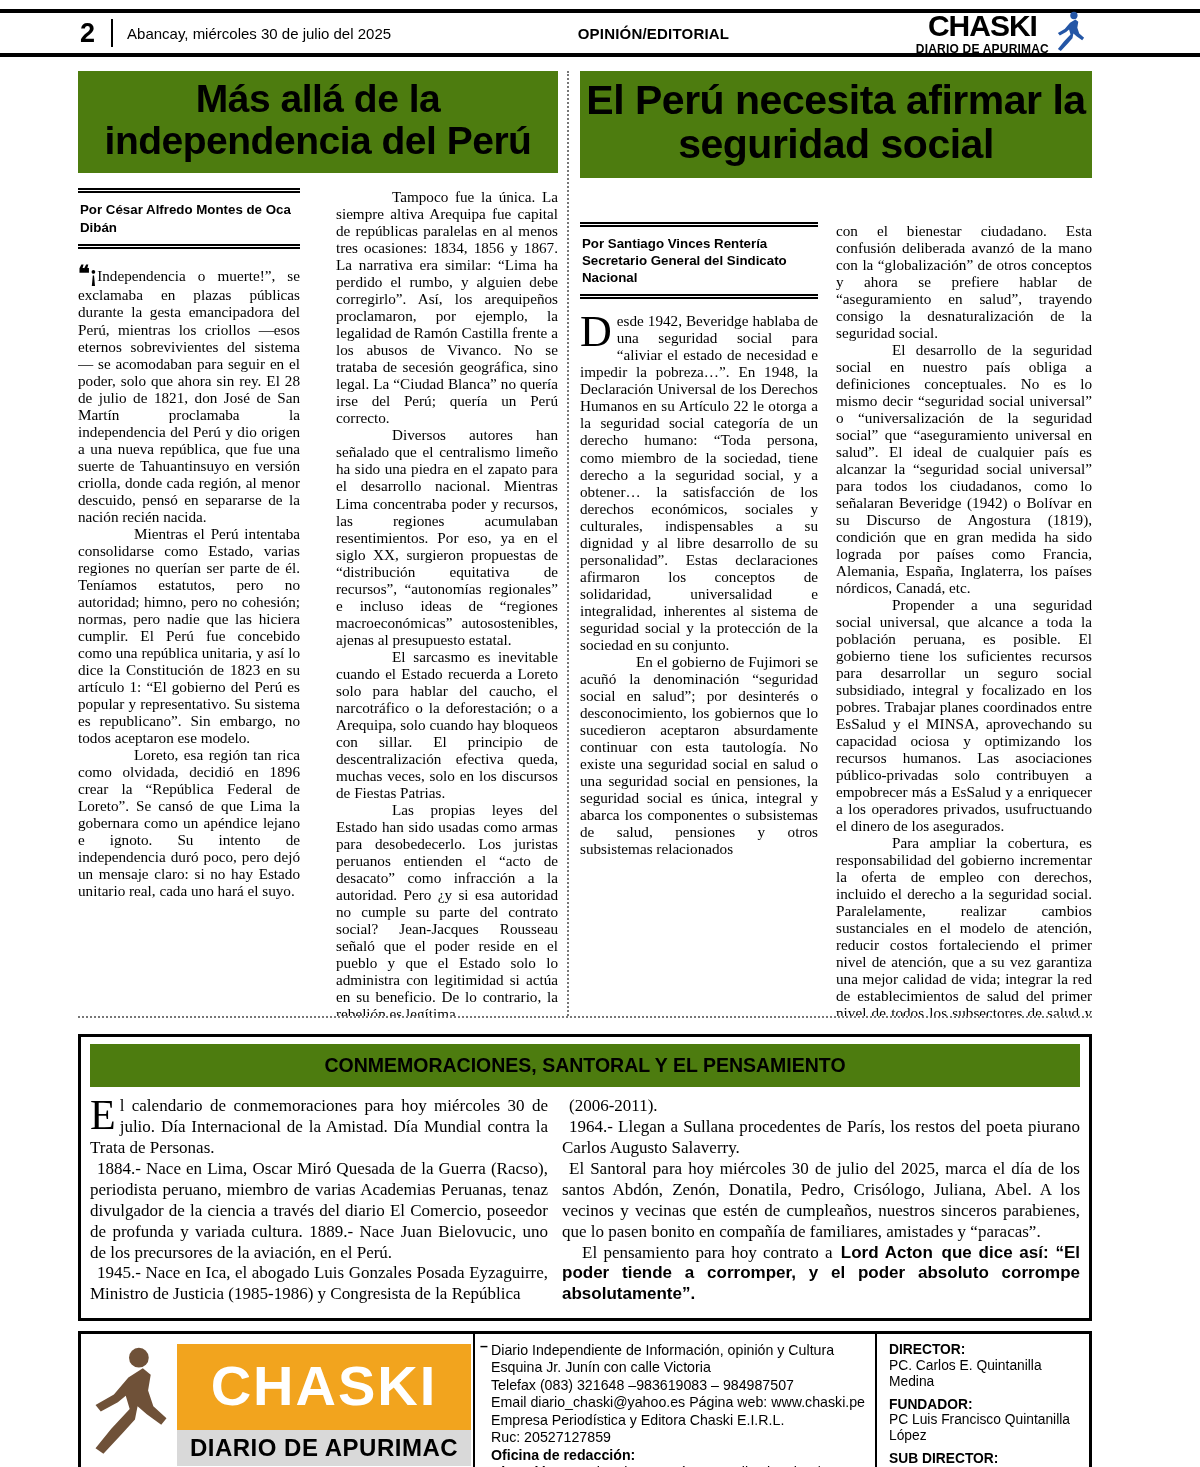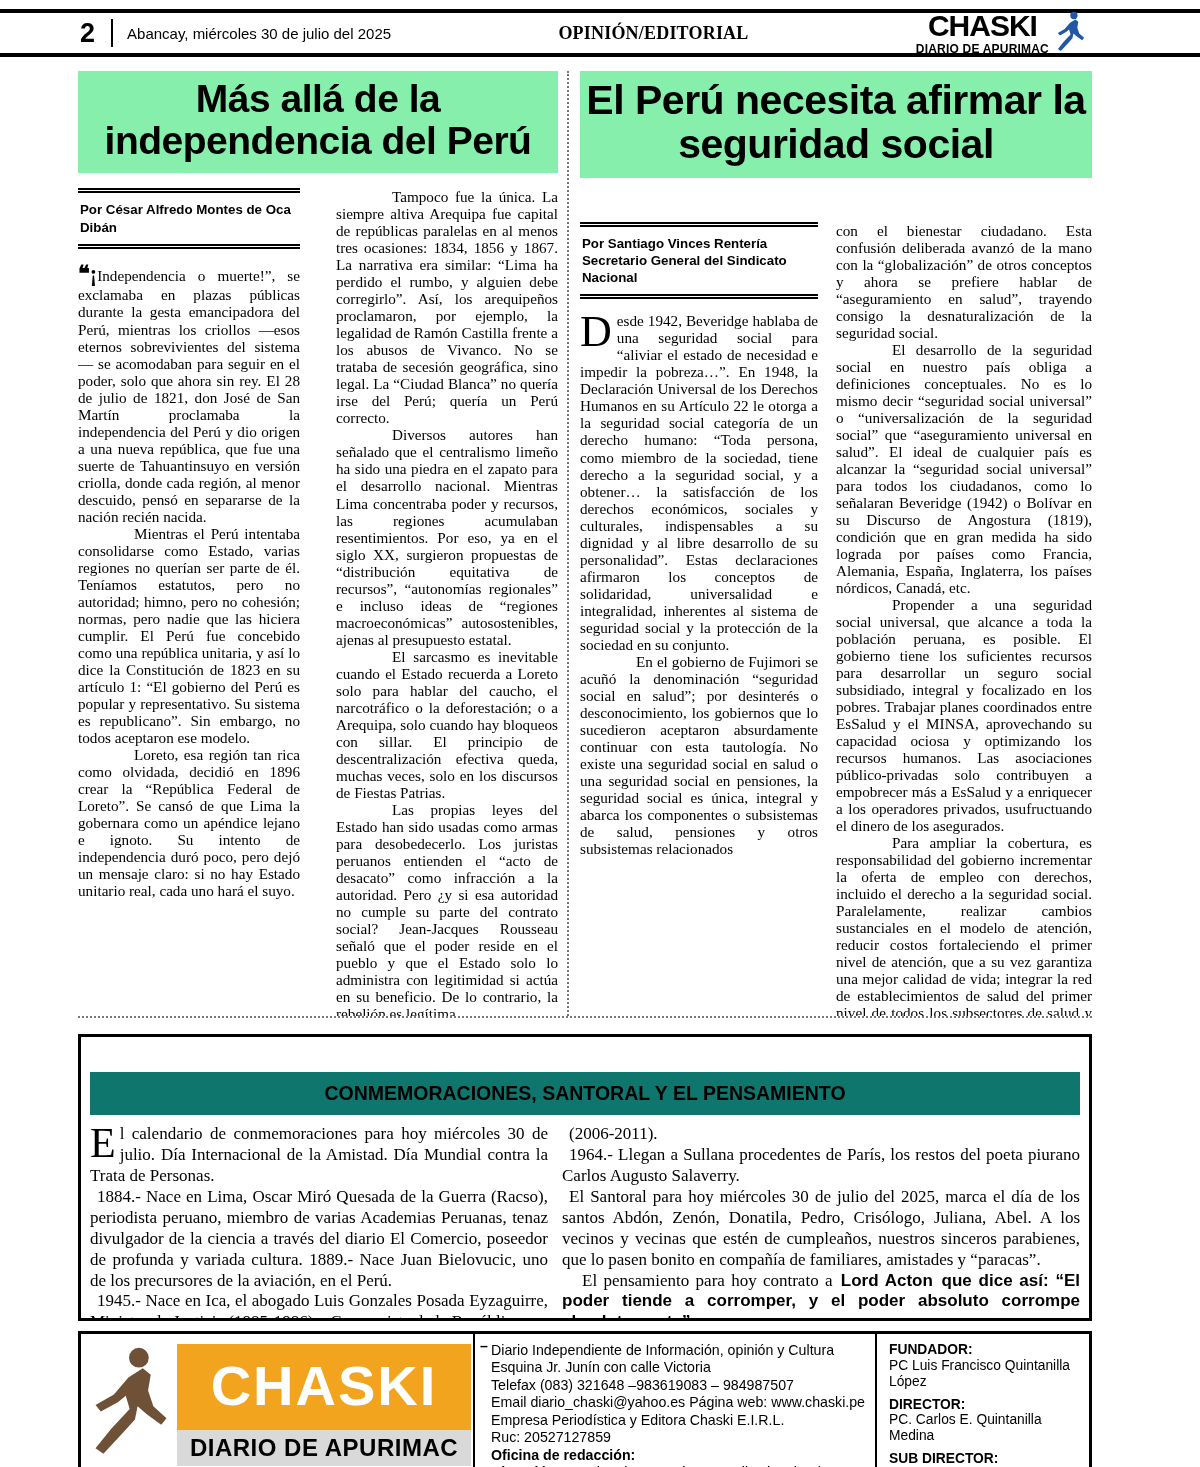--- a/index.html
+++ b/index.html
@@ -6,56 +6,56 @@
   .page{width:1200px;height:1467px;position:relative;background:#fff;color:#000;
         font-family:"Liberation Serif",serif;overflow:hidden;}
   .rule-thick{height:4px;background:#000;}
   .rule-top{margin-top:9px;}
 
   
   .masthead{display:flex;align-items:center;height:38px;padding:1px 112px 1px 80px;}
   .pagenum{font-family:"Liberation Sans",sans-serif;font-weight:bold;font-size:27px;}
   .mast-vline{width:2px;height:28px;background:#000;margin:0 14px 0 16px;}
   .edition-date{font-family:"Liberation Sans",sans-serif;font-size:15px;}
-  .section-title{flex:1;text-align:center;font-family:Liberation Serif, serif;
-                 font-weight:bold;font-size:18px;letter-spacing:.2px;}
+  .section-title{flex:1;text-align:center;font-family:Liberation Sans, sans-serif;
+                 font-weight:bold;font-size:15px;letter-spacing:.2px;}
   .brand{display:flex;align-items:center;gap:5px;}
   .brand-text{text-align:center;font-family:"Liberation Sans",sans-serif;line-height:1;}
   .brand-title{font-weight:bold;font-size:30px;letter-spacing:-1px;}
   .brand-sub{font-weight:bold;font-size:12px;margin-top:2px;letter-spacing:.2px;}
   .runner-blue{color:#2456A6;width:34px;height:44px;}
 
   
   .articles{display:flex;margin:14px 108px 0 78px;height:945px;overflow:hidden;
             border-bottom:2px dotted #777;}
   .article{display:flex;flex-direction:column;}
   .article-left{width:480px;}
   .article-right{width:512px;border-left:2px dotted #777;margin-left:9px;padding-left:11px;gap:29px;}
-  .headline{background:#86efac;text-align:center;font-family:"Liberation Sans",sans-serif;
+  .headline{background:#4d7c0f;text-align:center;font-family:"Liberation Sans",sans-serif;
             font-weight:bold;line-height:1.08;padding:7px 4px 11px;letter-spacing:-.5px;}
   .article-left .headline{font-size:39px;}
   .article-right .headline{font-size:41px;}
   .cols{display:flex;margin-top:15px;}
   .article-left .col{width:230px;}
   .article-left .col1{margin-right:36px;}
   .article-right .col1{width:238px;margin-right:18px;}
   .article-right .col2{width:256px;}
   .byline-box{border-top:5px double #000;border-bottom:5px double #000;
               padding:8px 2px;margin-bottom:13px;font-family:"Liberation Sans",sans-serif;
               font-weight:bold;font-size:13.3px;line-height:1.3;}
   .body p{margin:0;text-align:justify;font-size:15.2px;line-height:1.12;text-indent:56px;}
   .body p.leadquote,.body p.dropcap,.body p.flush{text-indent:0;}
   .body p.dropcap::first-letter{float:left;font-size:44px;line-height:34px;padding:3px 5px 0 0;}
   .body p.leadquote::first-letter{font-size:145%;font-weight:bold;}
 
   
   .almanac{margin:16px 108px 0 78px;border:3px solid #000;padding:7px 9px 6px;height:268px;
            overflow:hidden;}
-  .almanac-title{background:#0f766e;text-align:center;font-family:"Liberation Sans",sans-serif;
-                 font-weight:bold;font-size:19.5px;line-height:1.65;padding:5px 16px 6px;margin-top:28px;}
+  .almanac-title{background:#4d7c0f;text-align:center;font-family:"Liberation Sans",sans-serif;
+                 font-weight:bold;font-size:19.5px;line-height:1.65;padding:5px 16px 6px;}
   .almanac-body{display:flex;margin-top:9px;align-items:center;}
   .a-col1{width:458px;margin-right:14px;}
   .a-col2{flex:1;}
   .almanac-body p{margin:0;text-align:justify;font-size:17px;line-height:1.23;text-indent:7px;}
   .almanac-body p.dropcap{text-indent:0;}
   .almanac-body p.dropcap::first-letter{float:left;font-size:42px;line-height:34px;padding:2px 4px 0 0;}
   .pensamiento{text-indent:20px !important;}
   .p-author,.p-suffix{font-family:"Liberation Sans",sans-serif;font-weight:bold;}
   .p-author{padding:0 2px;}
 
@@ -196,28 +196,28 @@
           <p>Telefax (083) 321648 –983619083 – 984987507</p>
           <p>Email diario_chaski@yahoo.es  Página web: www.chaski.pe</p>
           <p>Empresa Periodística y Editora Chaski E.I.R.L.</p>
           <p>Ruc: 20527127859</p>
         </div>
       <p class="office"><b>Oficina de redacción:</b></p>
       <p class="addr"><b>Dirección:</b><span> Esquina de Jr. Junín con Calle victoria  s/n</span></p>
     </div>
     <div class="staff">
       <div class="staff-group">
+        <div class="staff-role">DIRECTOR:</div>
+        <div class="staff-name">PC. Carlos E. Quintanilla Medina</div>
+      </div>
+      <div class="staff-group">
         <div class="staff-role">FUNDADOR:</div>
         <div class="staff-name">PC Luis Francisco Quintanilla López</div>
       </div>
       <div class="staff-group">
-        <div class="staff-role">DIRECTOR:</div>
-        <div class="staff-name">PC. Carlos E. Quintanilla Medina</div>
-      </div>
-      <div class="staff-group">
         <div class="staff-role">SUB DIRECTOR:</div>
 
       </div>
 
     </div>
   </div>
 
 </div>
 
 </body></html>

